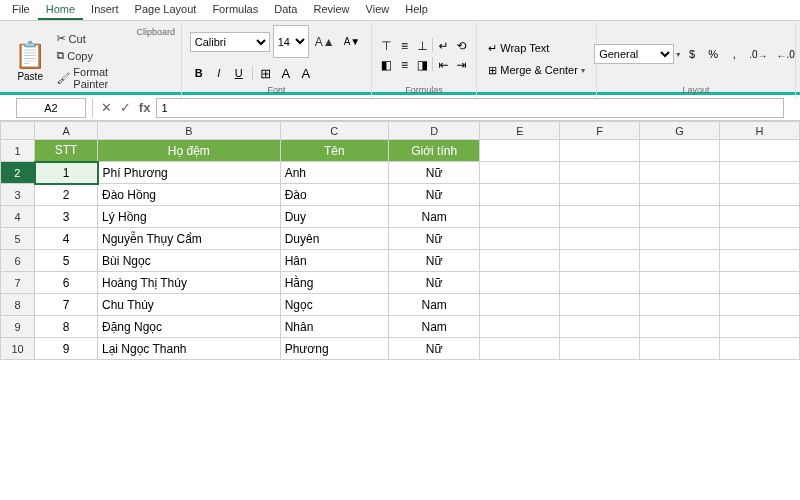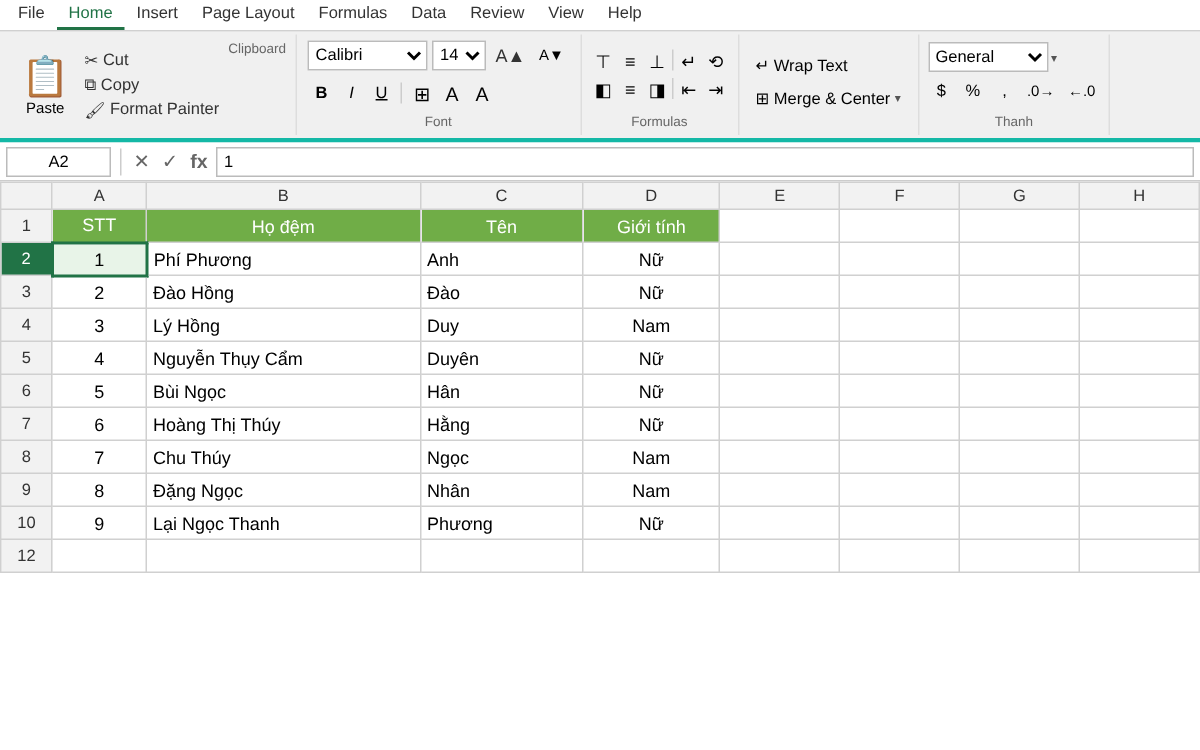--- a/index.html
+++ b/index.html
@@ -17,32 +17,32 @@
     .ribbon-group-label { font-size: 9px; color: #666; margin-top: 2px; padding-bottom: 2px; }
 
     
     .clipboard-group { flex-direction: row; align-items: stretch; gap: 4px; }
     .paste-btn { display: flex; flex-direction: column; align-items: center; justify-content: center; padding: 2px 4px; cursor: pointer; border-radius: 3px; }
     .clipboard-right { display: flex; flex-direction: column; justify-content: center; gap: 2px; }
     .clipboard-item { display: flex; align-items: center; gap: 3px; cursor: pointer; padding: 1px 2px; font-size: 11px; color: #333; }
     .font-row1 { display: flex; gap: 3px; align-items: center; }
     .font-row2 { display: flex; gap: 2px; align-items: center; margin-top: 2px; }
     .font-select { height: 20px; font-size: 11px; border: 1px solid #bbb; background: white; min-width: 80px; cursor: pointer; }
-    .font-size-select { height: 20px; font-size: 11px; border: 1px solid #bbb; background: white; width: 36px; cursor: pointer; }
+    .font-size-select { height: 33px; font-size: 11px; border: 1px solid #bbb; background: white; width: 36px; cursor: pointer; }
     .font-btn { height: 20px; min-width: 18px; border: 1px solid transparent; background: transparent; cursor: pointer; font-size: 11px; display: flex; align-items: center; justify-content: center; padding: 0 2px; }
     .font-btn.bold { font-weight: bold; }
     .font-btn.italic { font-style: italic; }
     .font-btn.underline { text-decoration: underline; }
     .font-size-inc { font-size: 12px; color: #333; }
     .align-row { display: flex; gap: 2px; align-items: center; }
     .wrap-btn { display: flex; align-items: center; gap: 3px; padding: 2px 4px; font-size: 11px; cursor: pointer; border: 1px solid transparent; }
     .number-select { height: 20px; font-size: 11px; border: 1px solid #bbb; background: white; width: 80px; cursor: pointer; }
 
     
-    .formula-bar { display: flex; align-items: center; border-bottom: 1px solid #ccc; height: 26px; background: #fff; padding: 0 4px; gap: 4px; }
+    .formula-bar { display: flex; align-items: center; border-bottom: 1px solid #ccc; height: 26px; background: #fff; padding: 0 16px; gap: 4px; }
     .name-box { width: 70px; height: 20px; border: 1px solid #bbb; font-size: 11px; text-align: center; padding: 0 4px; }
     .formula-divider { width: 1px; height: 18px; background: #ccc; margin: 0 2px; }
     .formula-icons { display: flex; gap: 4px; align-items: center; color: #666; font-size: 13px; }
     .formula-icon { cursor: pointer; padding: 0 2px; }
     .formula-input { flex: 1; height: 20px; border: 1px solid #bbb; font-size: 11px; padding: 0 4px; }
 
     
     .spreadsheet { flex: 1; overflow: hidden; }
     .sheet-table { border-collapse: collapse; width: 100%; table-layout: fixed; }
 
@@ -162,36 +162,36 @@
         <div class="wrap-btn">
           <span>⊞</span>
           <span>Merge &amp; Center</span>
           <span class="dropdown-arrow">▾</span>
         </div>
       </div>
       <div class="ribbon-group-label"></div>
     </div>
 
     <div class="ribbon-group" style="min-width:100px;">
-      <div style="display:flex;flex-direction:column;gap:3px;flex:1;justify-content:center;">
+      <div style="display:flex;gap:3px;flex:1;justify-content:center;">
         <div style="display:flex;gap:2px;align-items:center;">
           <select class="number-select">
             <option>General</option>
           </select>
           <span class="dropdown-arrow">▾</span>
         </div>
         <div style="display:flex;gap:3px;align-items:center;">
           <button class="font-btn">$</button>
           <button class="font-btn">%</button>
           <button class="font-btn">,</button>
           <button class="font-btn" style="font-size:10px;">.0→</button>
           <button class="font-btn" style="font-size:10px;">←.0</button>
         </div>
       </div>
-      <div class="ribbon-group-label">Thanh</div>
+      <div class="ribbon-group-label">Layout</div>
     </div>
 
   </div>
 </div>
 
 <div class="formula-bar">
   <input type="text" class="name-box" value="A2" style="">
   <div class="formula-divider"></div>
   <span class="formula-icons">
     <span class="formula-icon">✕</span>
@@ -331,26 +331,15 @@
           <td class="row-header">10</td>
           <td class="cell data-stt">9</td>
           <td class="cell ">Lại Ngọc Thanh</td>
           <td class="cell ">Phương</td>
           <td class="cell data-gender">Nữ</td>
           <td class="cell "></td>
           <td class="cell "></td>
           <td class="cell "></td>
           <td class="cell "></td>
         </tr>
-        <tr>
-          <td class="row-header">12</td>
-          <td class="cell "></td>
-          <td class="cell "></td>
-          <td class="cell "></td>
-          <td class="cell "></td>
-          <td class="cell "></td>
-          <td class="cell "></td>
-          <td class="cell "></td>
-          <td class="cell "></td>
-        </tr>
       </tbody>
   </table>
 </div>
 
 </body></html>

